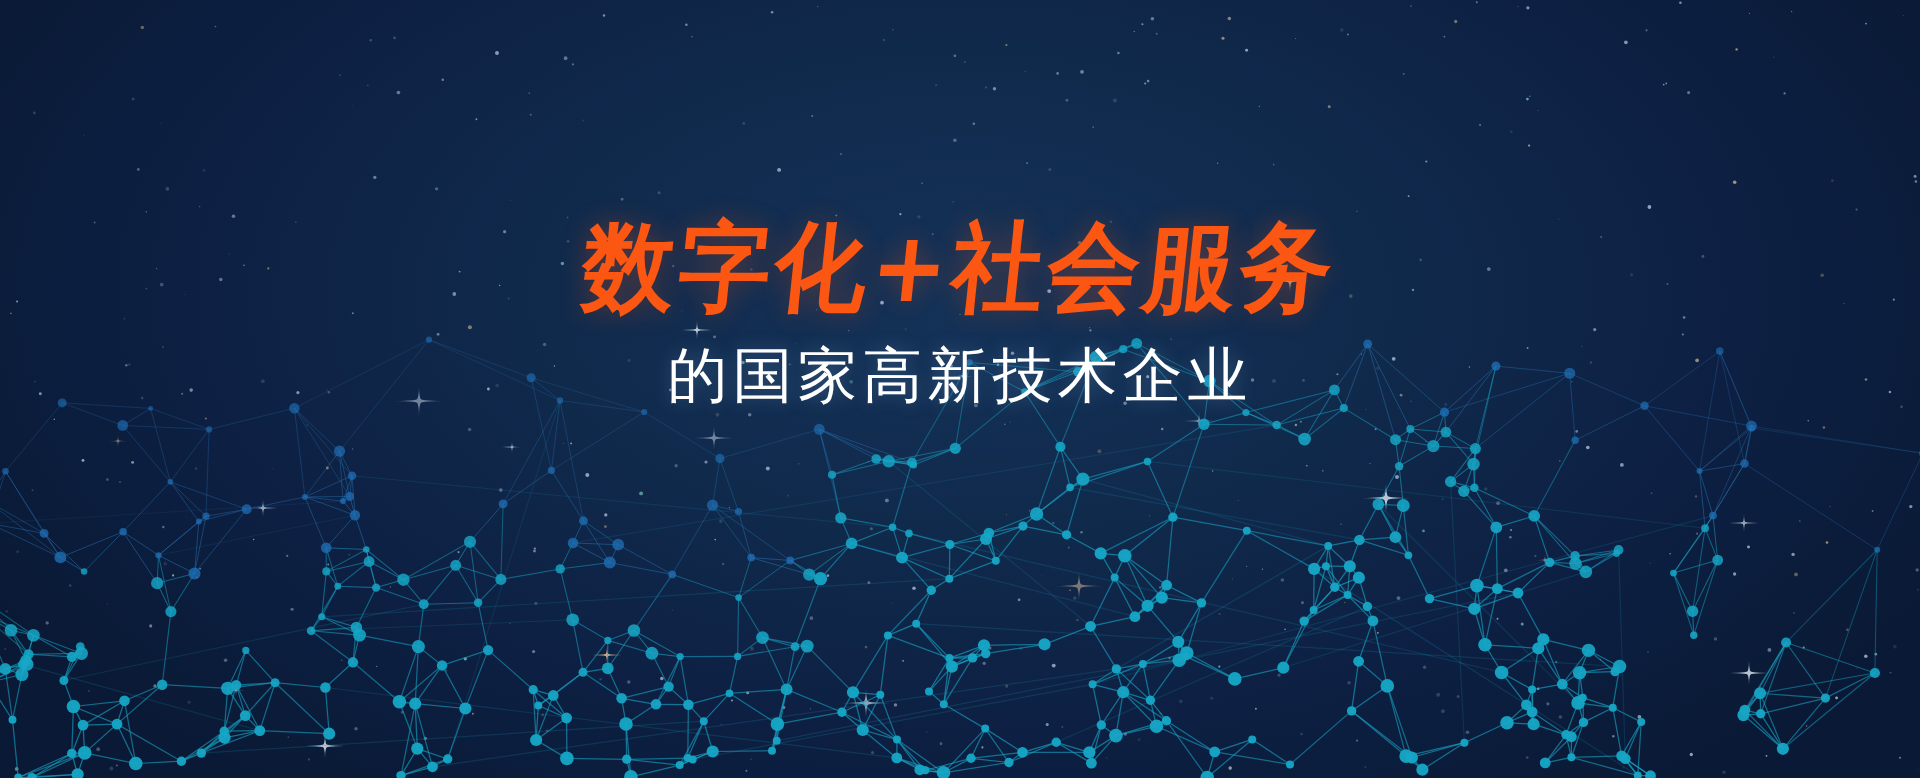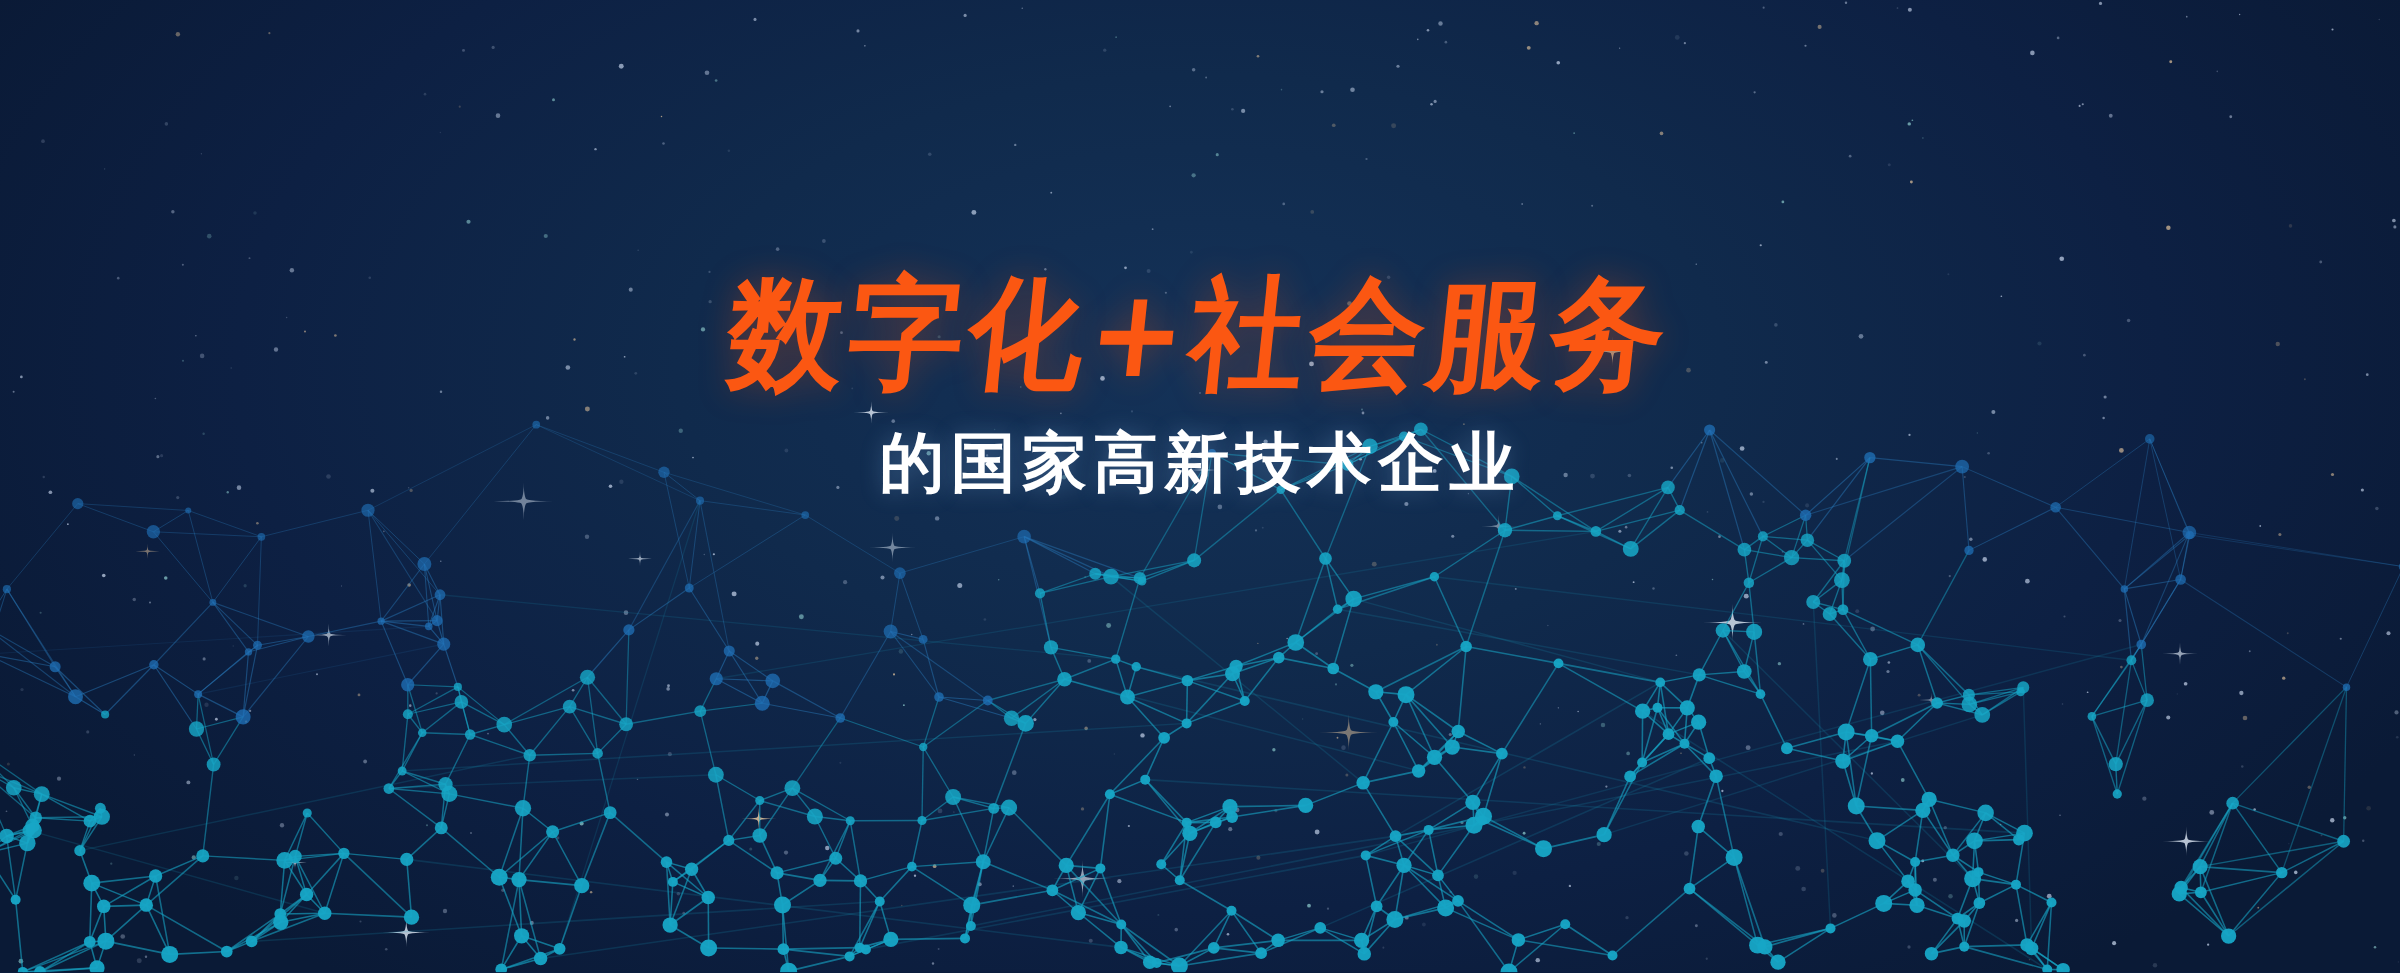--- a/index.html
+++ b/index.html
@@ -52,22 +52,22 @@
     transform: skewX(-6deg) scaleY(1.06);
     text-shadow: 0 0 26px rgba(251, 87, 18, 0.30);
   }
   #subtitle-row {
     margin-top: 22px;
     white-space: nowrap;
   }
   #subtitle {
     display: inline-block;
     font-family: "DejaVu Serif", "Liberation Serif", serif;
-    font-weight: 700;
-    font-size: 52px;
+    font-weight: 400;
+    font-size: 60px;
     letter-spacing: 5px;
     color: #ffffff;
     text-shadow: 0 0 18px rgba(150, 200, 255, 0.28);
   }
 </style>
 </head>
 <body>
 
 <div id="banner">
 

